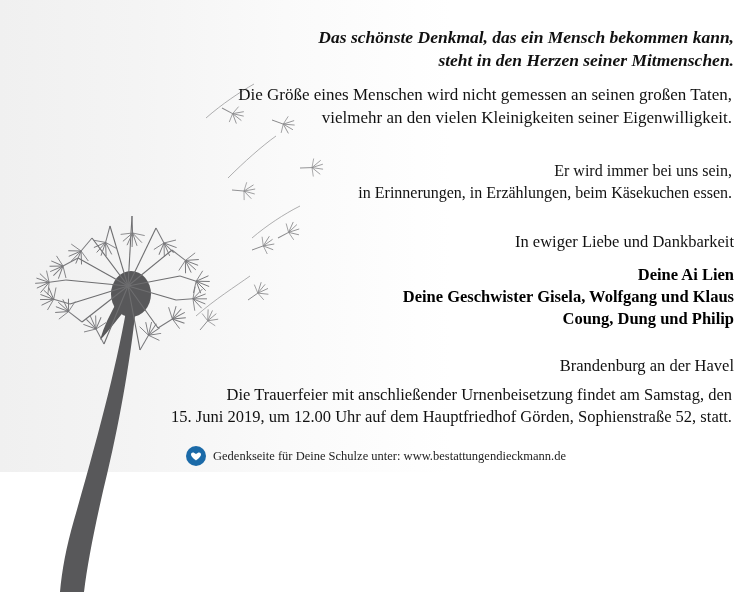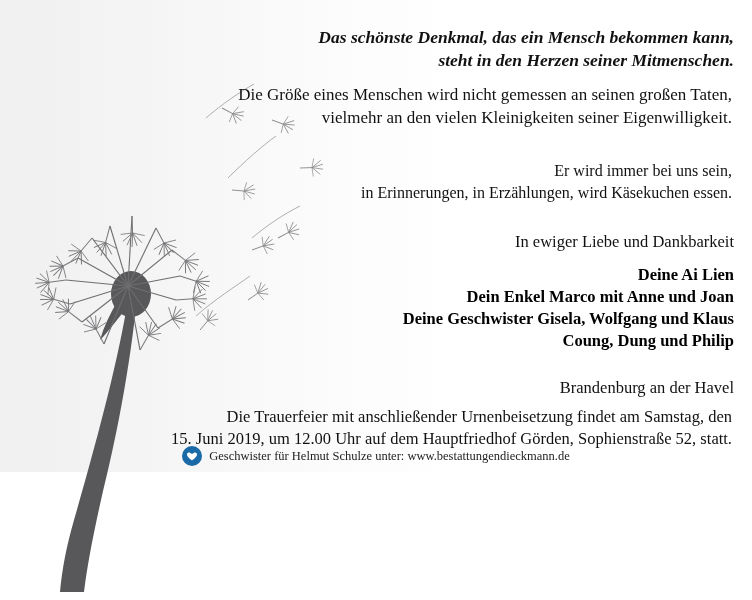--- a/index.html
+++ b/index.html
@@ -238,42 +238,41 @@
 
     <div class="saying">
       <div>Die Größe eines Menschen wird nicht gemessen an seinen großen Taten,</div>
       <div>vielmehr an den vielen Kleinigkeiten seiner Eigenwilligkeit.</div>
     </div>
 
 
 
     <div class="memory">
       <div>Er wird immer bei uns sein,</div>
-      <div>in Erinnerungen, in Erzählungen, wird Käsekuchen essen.</div>
+      <div>in Erinnerungen, in Erzählungen, beim Käsekuchen essen.</div>
     </div>
 
     <div class="love-line">In ewiger Liebe und Dankbarkeit</div>
 
     <div class="family">
       <div>Deine Ai Lien</div>
-      <div>Dein Enkel Marco mit Anne und Joan</div>
       <div>Deine Geschwister Gisela, Wolfgang und Klaus</div>
       <div>Coung, Dung und Philip</div>
     </div>
 
     <div class="city">Brandenburg an der Havel</div>
 
     <div class="ceremony">
       <div>Die Trauerfeier mit anschließender Urnenbeisetzung findet am Samstag, den</div>
       <div>15. Juni 2019, um 12.00 Uhr auf dem Hauptfriedhof Görden, Sophienstraße 52, statt.</div>
     </div>
   </div>
 
   <div class="footer">
     <span class="logo">
       <svg width="14" height="14" viewBox="0 0 14 14" xmlns="http://www.w3.org/2000/svg">
         <path d="M2 5.5 C 2 3.3, 4.4 2.4, 7 5.1 C 9.6 2.4, 12 3.3, 12 5.5 C 12 8.2, 7 11.4, 7 11.4 C 7 11.4, 2 8.2, 2 5.5 Z" fill="#ffffff"></path>
       </svg>
     </span>
-    <span class="footer-text">Geschwister für Helmut Schulze unter: www.bestattungendieckmann.de</span>
+    <span class="footer-text">Gedenkseite für Deine Schulze unter: www.bestattungendieckmann.de</span>
   </div>
 
 </div>
 
 </body></html>

